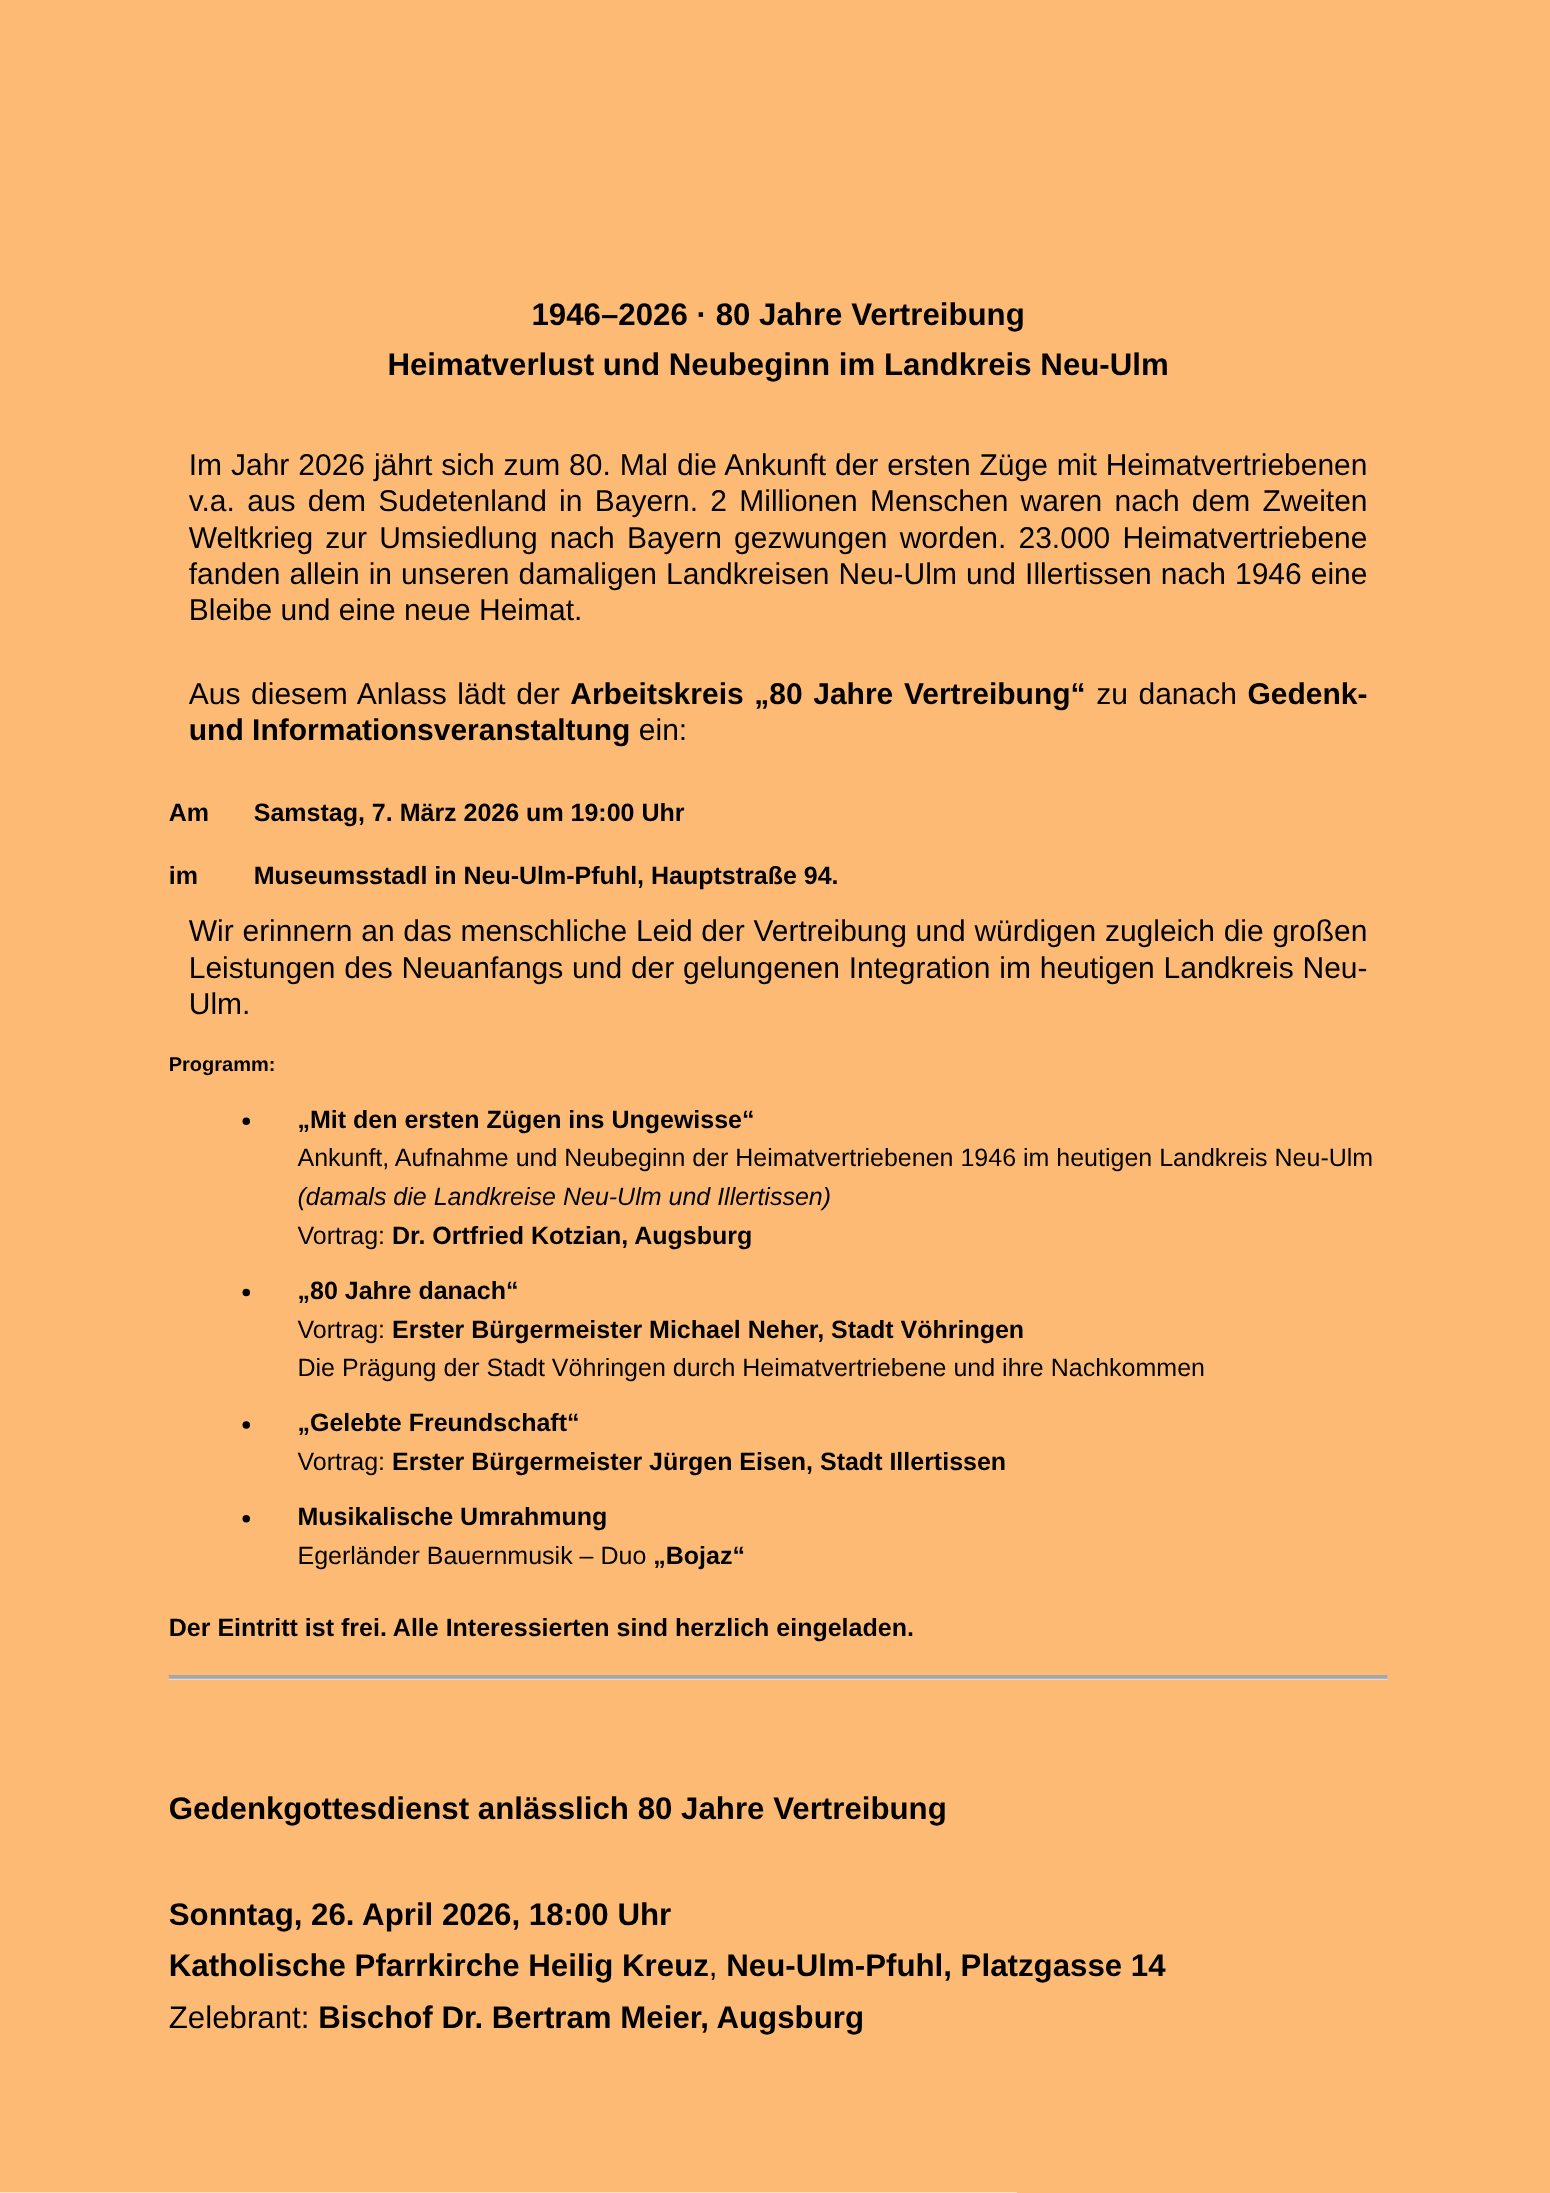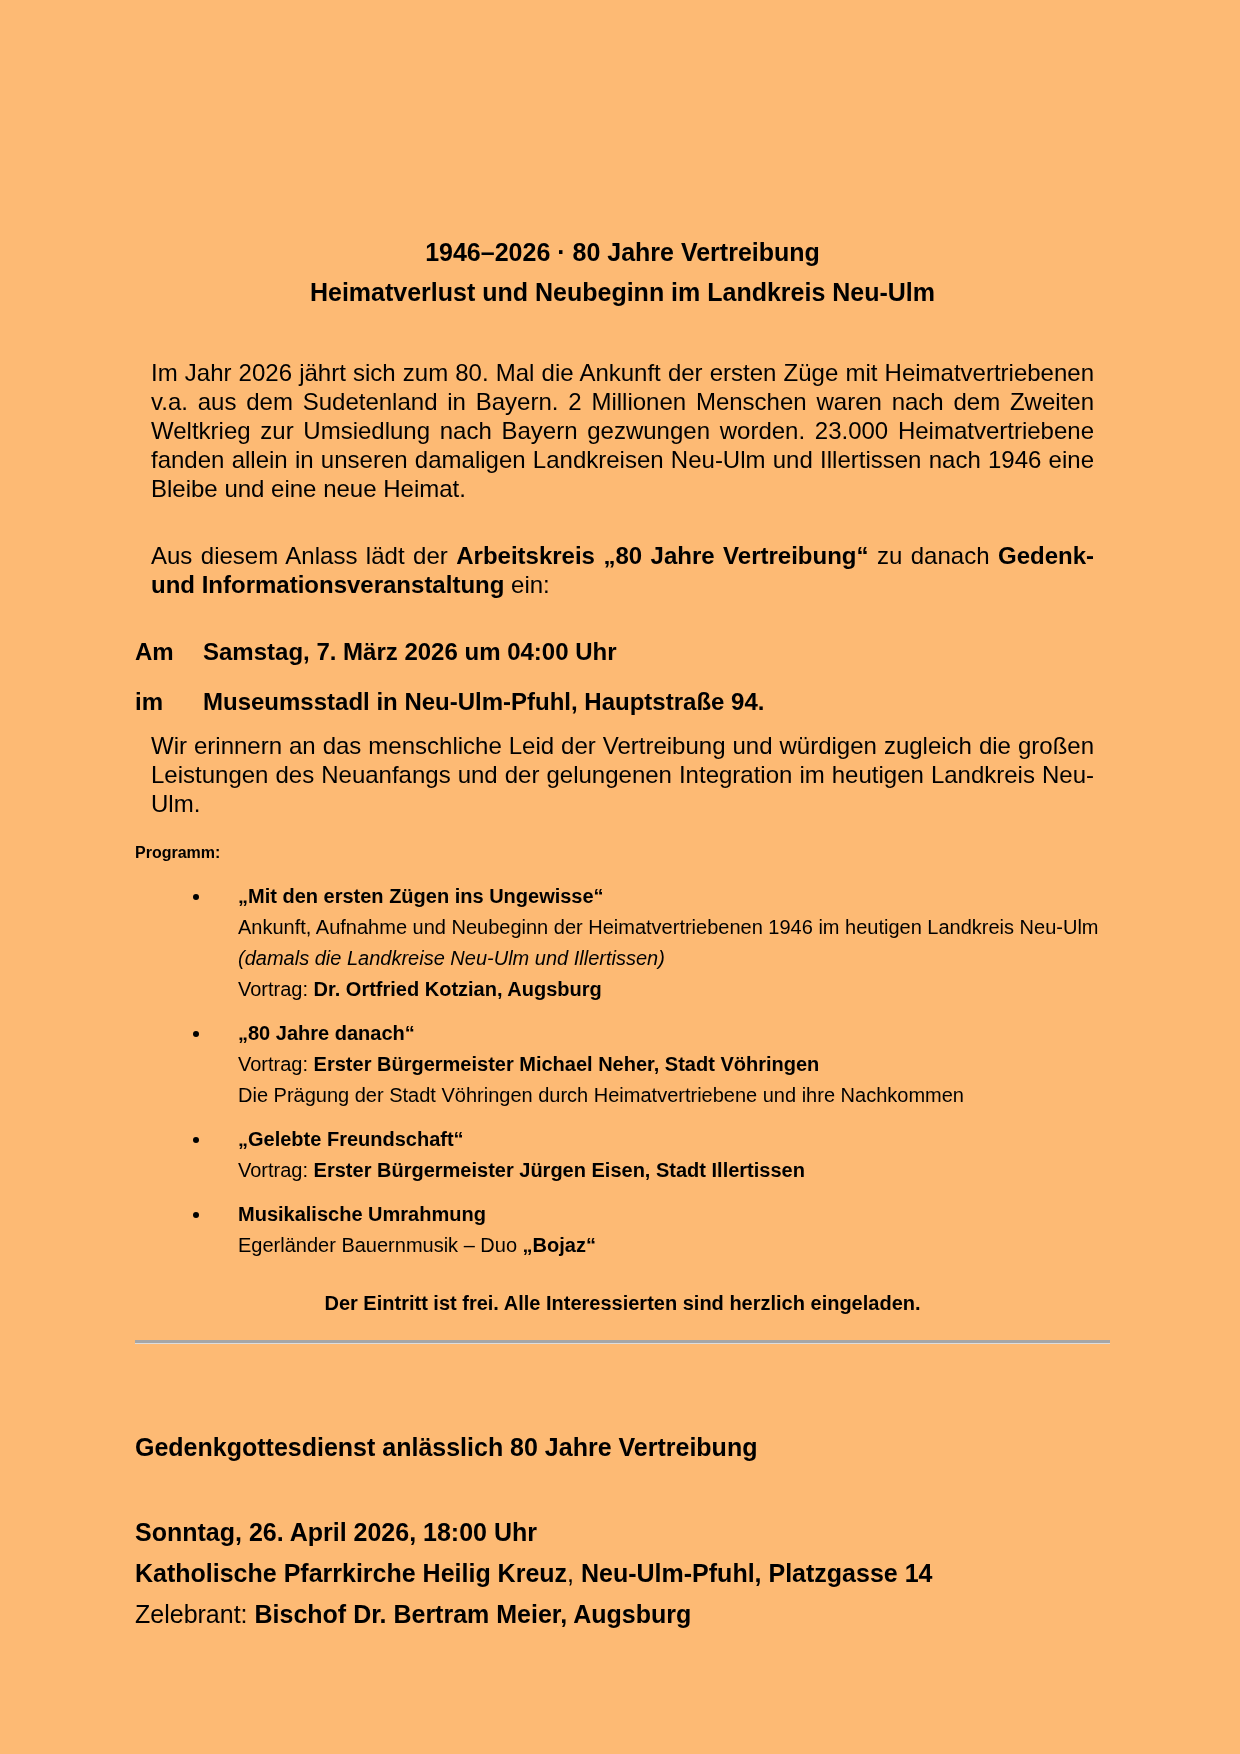--- a/index.html
+++ b/index.html
@@ -29,21 +29,21 @@
     font-size: 24px;
     line-height: 29px;
     text-align: justify;
     margin: 16px;
   }
   .intro { margin-top: 46px; }
   .invitation { margin-top: 38px; }
   
   .kv-row {
     display: flex;
-    font-size: 24px;
+    font-size: 20px;
     line-height: 29px;
     font-weight: bold;
     margin: 0;
   }
   .kv-row.when { margin-top: 38px; }
   .kv-row.where { margin-top: 21px; }
   .kv-label { width: 68px; flex: 0 0 68px; }
   .remember { margin-top: 15px; }
   
   .program-label {
@@ -62,21 +62,20 @@
     line-height: 31px;
     padding-left: 26px;
     margin-bottom: 13px;
   }
   ul.program li:last-child { margin-bottom: 0; }
   .entry-note {
     font-size: 20px;
     line-height: 29px;
     font-weight: bold;
     margin-top: 28px;
-    text-align: center;
   }
   .divider {
     margin-top: 22px;
     height: 3px;
     background: #a6a6a6;
     box-shadow: 0 1px 0 #dcdcdc;
   }
   
   .service-heading {
     font-size: 25px;
@@ -103,21 +102,21 @@
       <span>1946–2026 · 80 Jahre Vertreibung</span><br>
       <span>Heimatverlust und Neubeginn im Landkreis Neu-Ulm</span>
     </h1>
 
     <p class="para intro">Im Jahr 2026 jährt sich zum 80. Mal die Ankunft der ersten Züge mit Heimatvertriebenen v.a. aus dem Sudetenland in Bayern. 2 Millionen Menschen waren nach dem Zweiten Weltkrieg zur Umsiedlung nach Bayern gezwungen worden. 23.000 Heimatvertriebene fanden allein in unseren damaligen Landkreisen Neu-Ulm und Illertissen nach 1946 eine Bleibe und eine neue Heimat.</p>
 
     <p class="para invitation"><span>Aus diesem Anlass lädt der </span><strong>Arbeitskreis „80 Jahre Vertreibung“</strong><span> zu danach </span><strong>Gedenk- und Informationsveranstaltung</strong><span> ein:</span></p>
 
     <div class="kv-row when">
       <span class="kv-label">Am</span>
-      <span class="kv-value">Samstag, 7. März 2026 um 04:00 Uhr</span>
+      <span class="kv-value">Samstag, 7. März 2026 um 19:00 Uhr</span>
     </div>
 
     <div class="kv-row where">
       <span class="kv-label">im</span>
       <span class="kv-value">Museumsstadl in Neu-Ulm-Pfuhl, Hauptstraße 94.</span>
     </div>
 
     <p class="para remember">Wir erinnern an das menschliche Leid der Vertreibung und würdigen zugleich die großen Leistungen des Neuanfangs und der gelungenen Integration im heutigen Landkreis Neu-Ulm.</p>
 
     <div class="program-label">Programm:</div>

